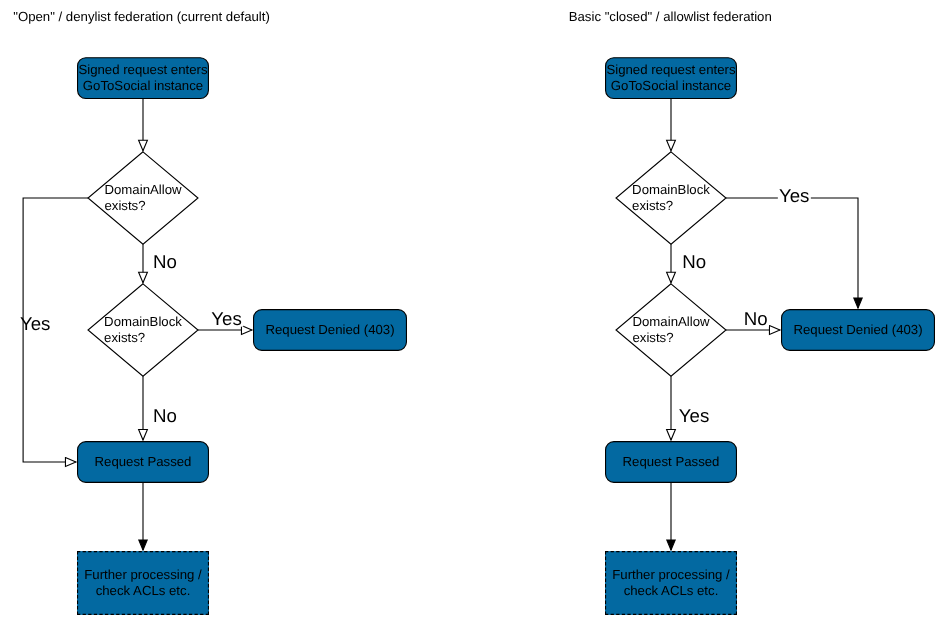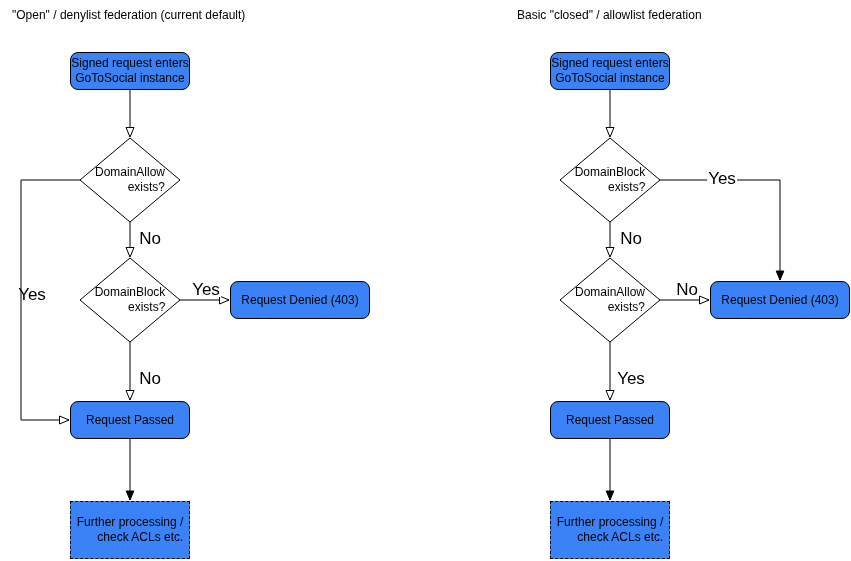--- a/index.html
+++ b/index.html
@@ -26,40 +26,39 @@
     font-size: 12px;
     line-height: 14px;
     top: 8px;
     white-space: nowrap;
   }
   .node {
     position: absolute;
     box-sizing: border-box;
     border: 1px solid #000000;
     border-radius: 8px;
-    background: #3b82f6;
+    background: #0369a1;
     display: flex;
     align-items: center;
     justify-content: center;
     text-align: center;
     font-size: 12px;
     line-height: 15px;
     white-space: pre-line;
   }
   .node.dashed {
     border-style: dashed;
     border-radius: 0;
-    text-align: right;
   }
   .dtext {
     position: absolute;
     display: flex;
     align-items: center;
     justify-content: center;
-    text-align: right;
+    text-align: left;
     font-size: 12px;
     line-height: 15px;
     white-space: pre-line;
     pointer-events: none;
   }
   .elabel {
     position: absolute;
     font-size: 17px;
     line-height: 14px;
     background: #ffffff;

